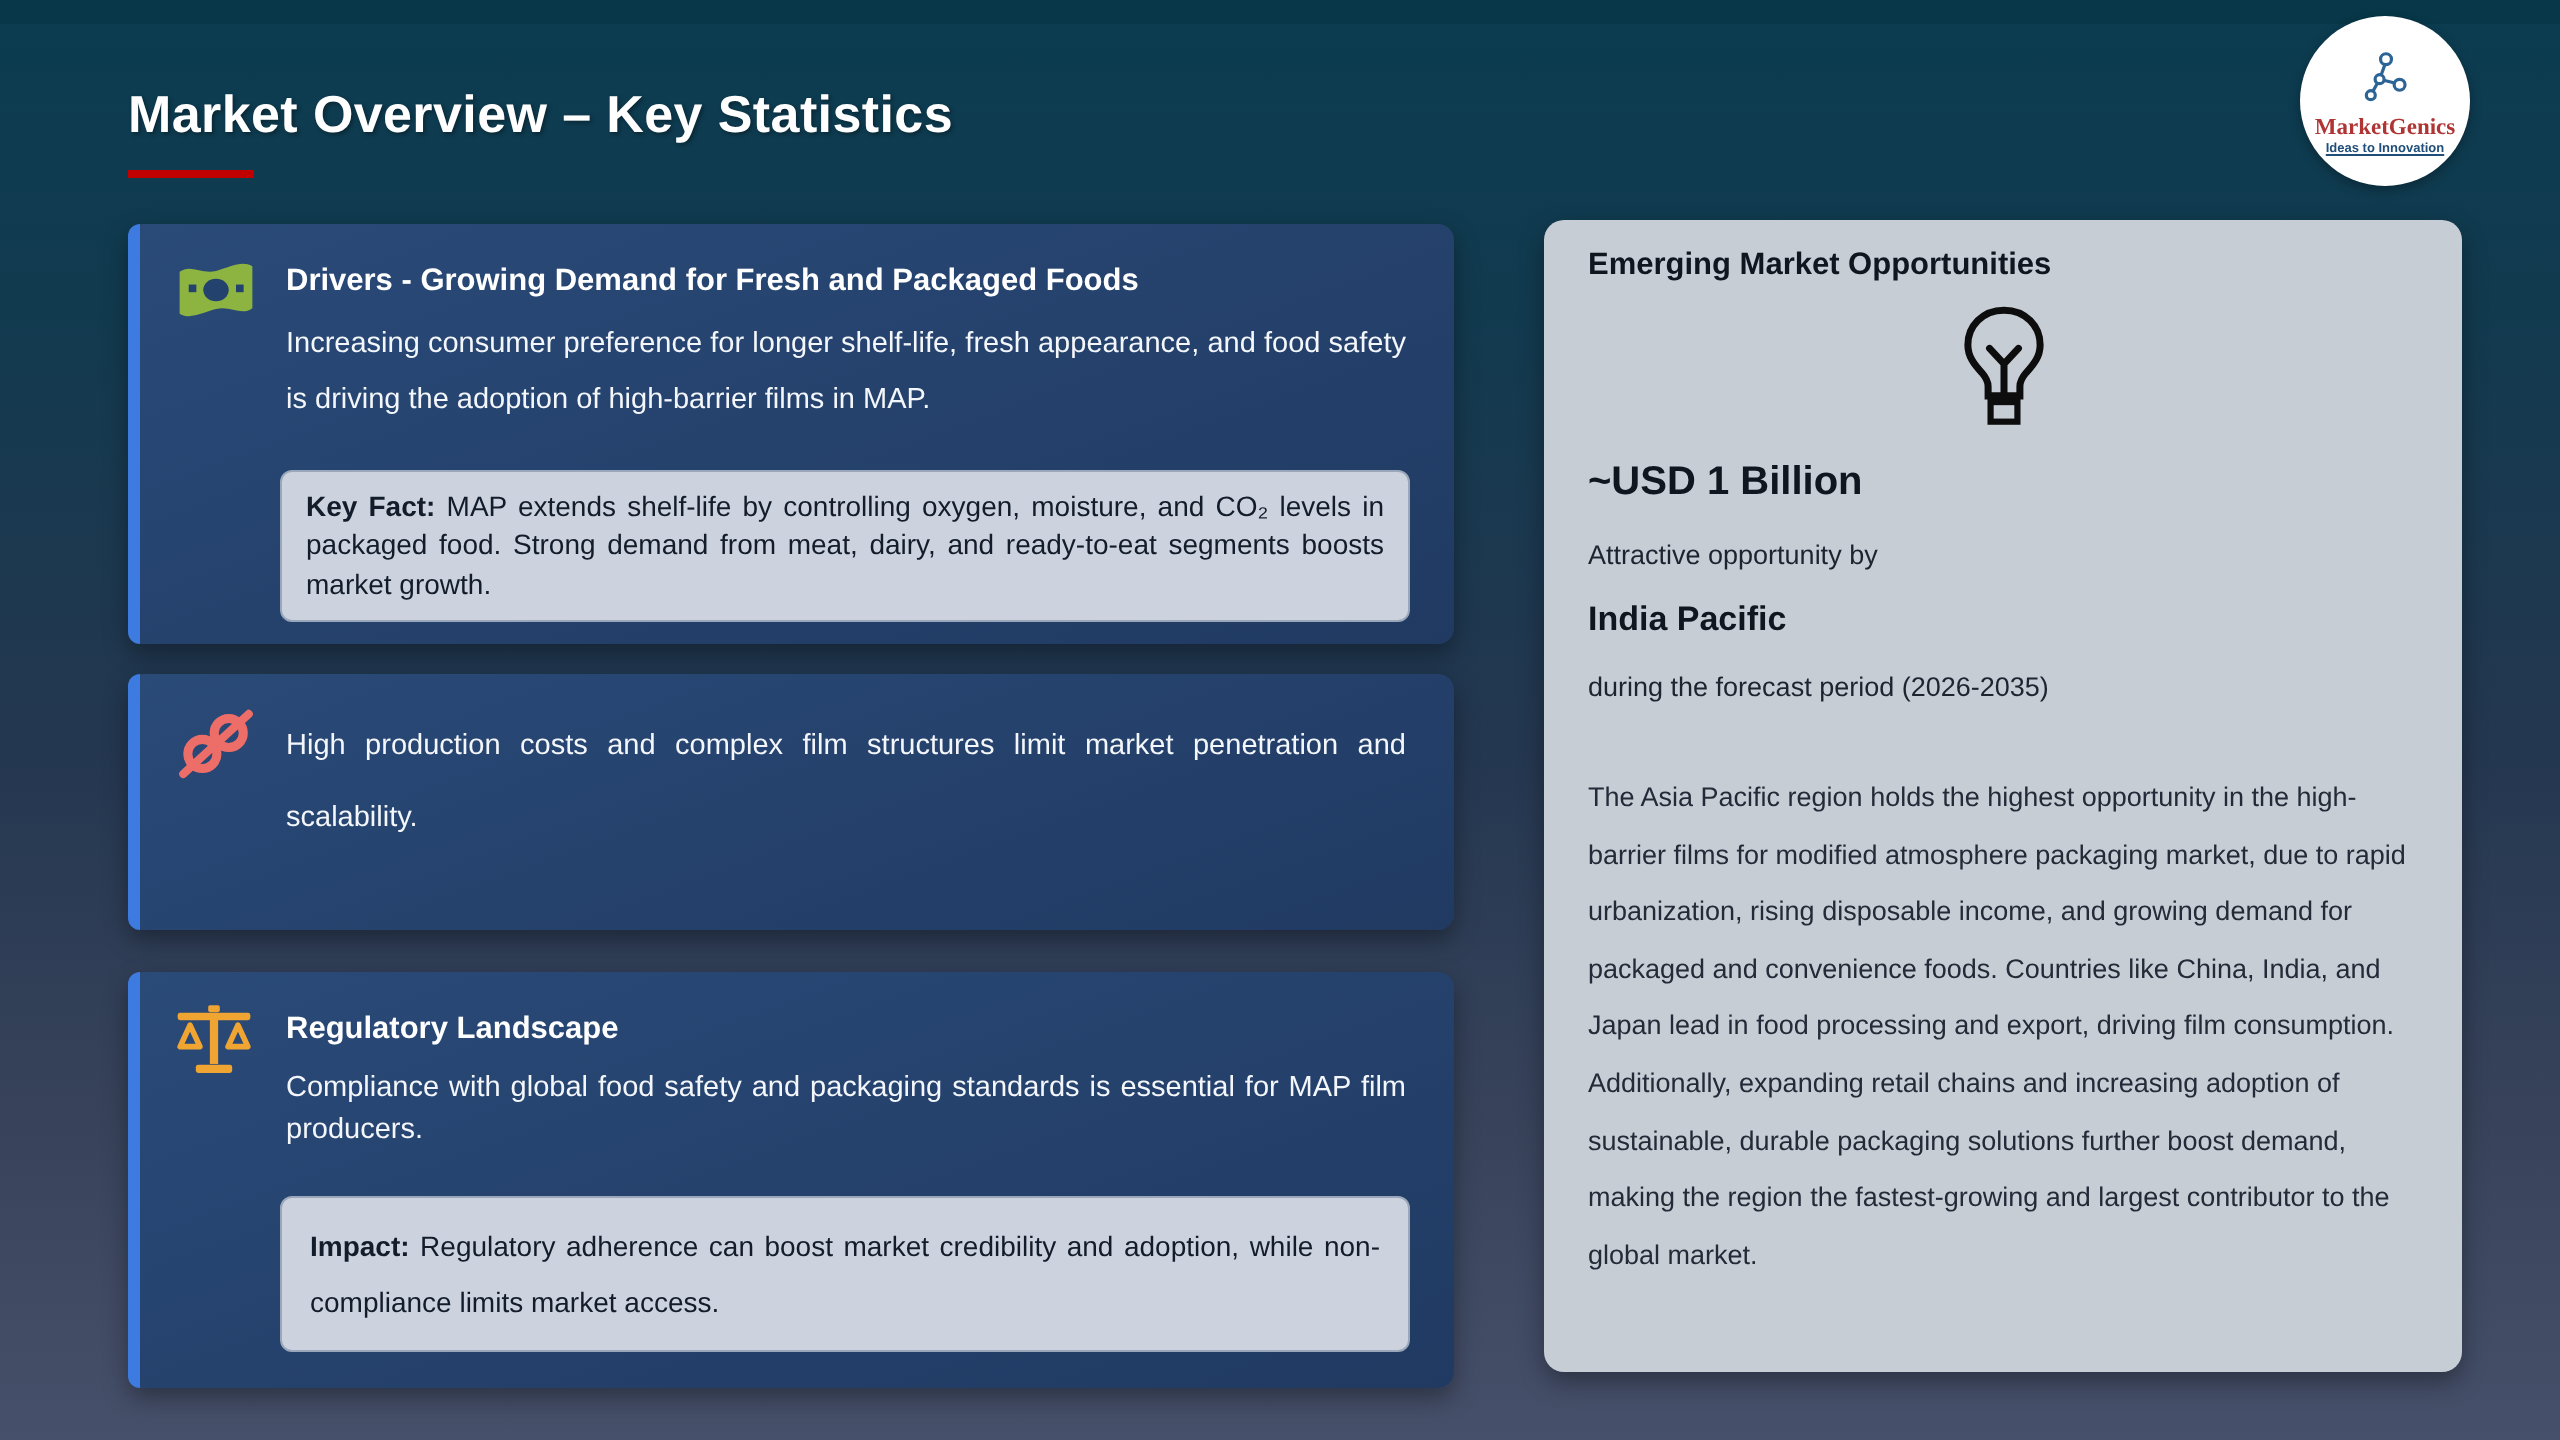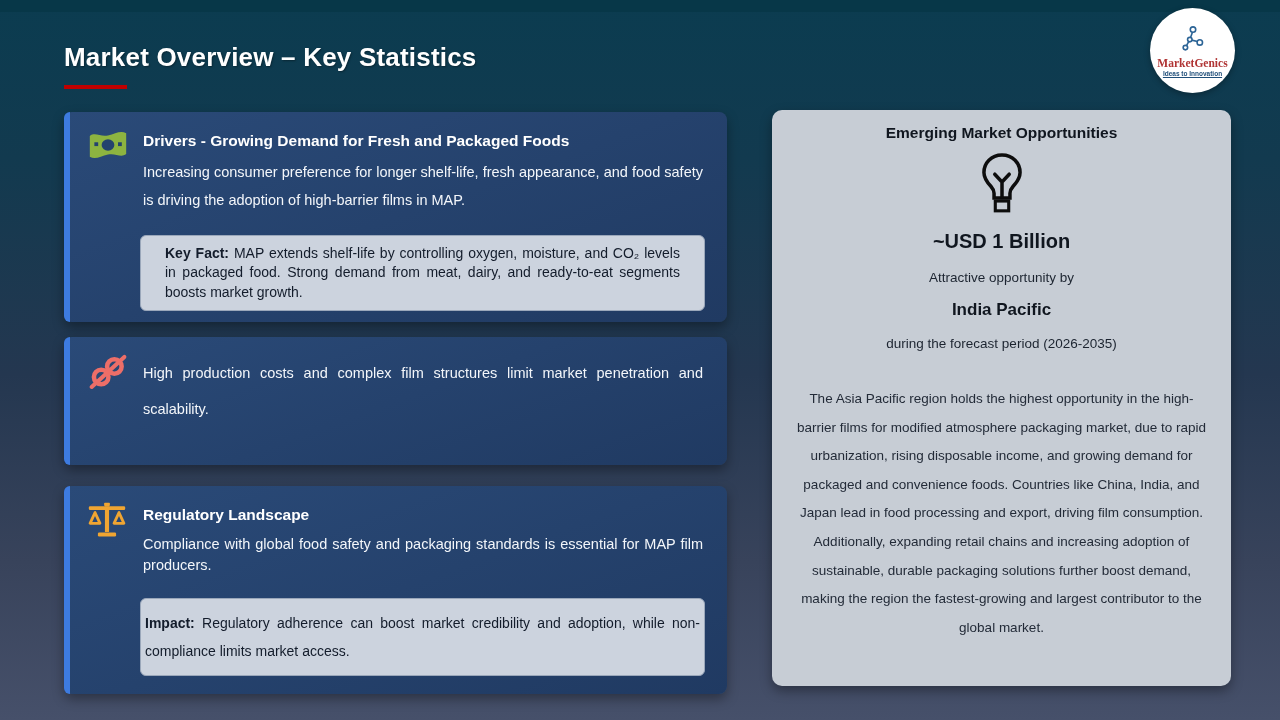--- a/index.html
+++ b/index.html
@@ -51,32 +51,32 @@
   .card-2 { height:128px; margin-bottom:15px; }
   .card-3 { height:208px;margin-top:21px; }
   .card-icon { position:absolute; left:24px; top:16px; width:40px; height:38px; }
   .card-title { font-size:15.5px; font-weight:bold; color:#ffffff; margin-top:6px; }
   .card-body  { font-size:14.5px; line-height:1.95; text-align:justify; margin-top:8px; color:#f3f6fa; }
   .card-2 .card-body { line-height:2.5; margin-top:4px; }
   .card-3 .card-body { line-height:1.45; margin-top:10px; }
   .fact-box {
     background:#ccd3de; border:1px solid #9aa7ba; border-radius:6px;
     color:#131c2b; font-size:14px; text-align:justify;
-    padding:8px 24px; margin-left:-3px; margin-right:-2px;
+    padding:8px 12px; margin-left:-3px; margin-right:-2px;
   }
   .card-1 .fact-box { margin-top:20px; line-height:1.4; }
-  .card-3 .fact-box { margin-top:22px; line-height:2.0; padding:10px 4px; }
+  .card-3 .fact-box { margin-top:22px; line-height:2.0; padding:10px 14px; }
   .fact-label { font-weight:bold; }
 
   
   .opportunity {
     position:absolute; left:772px; top:110px; width:459px; height:576px;
     background:#c7cdd5; border-radius:10px;
     box-shadow:0 5px 12px rgba(0,0,0,.35);
-    text-align:center; color:#1c2430; padding:14px 22px;
+    color:#1c2430; padding:14px 22px;
   }
   .opp-title { font-size:15.5px; font-weight:bold; color:#10161f; }
   .opp-bulb { margin:10px auto 0; display:block; }
   .opp-value { font-size:20px; font-weight:bold; margin-top:14px; color:#10161f; }
   .opp-subtitle { font-size:13.5px; margin-top:17px; color:#1c2430; }
   .opp-region { font-size:17px; font-weight:bold; margin-top:15px; color:#10161f; }
   .opp-period { font-size:13.5px; margin-top:16px; color:#1c2430; }
   .opp-desc { font-size:13.5px; line-height:2.12; margin-top:34px; color:#232b38; }
 </style>
 </head>

